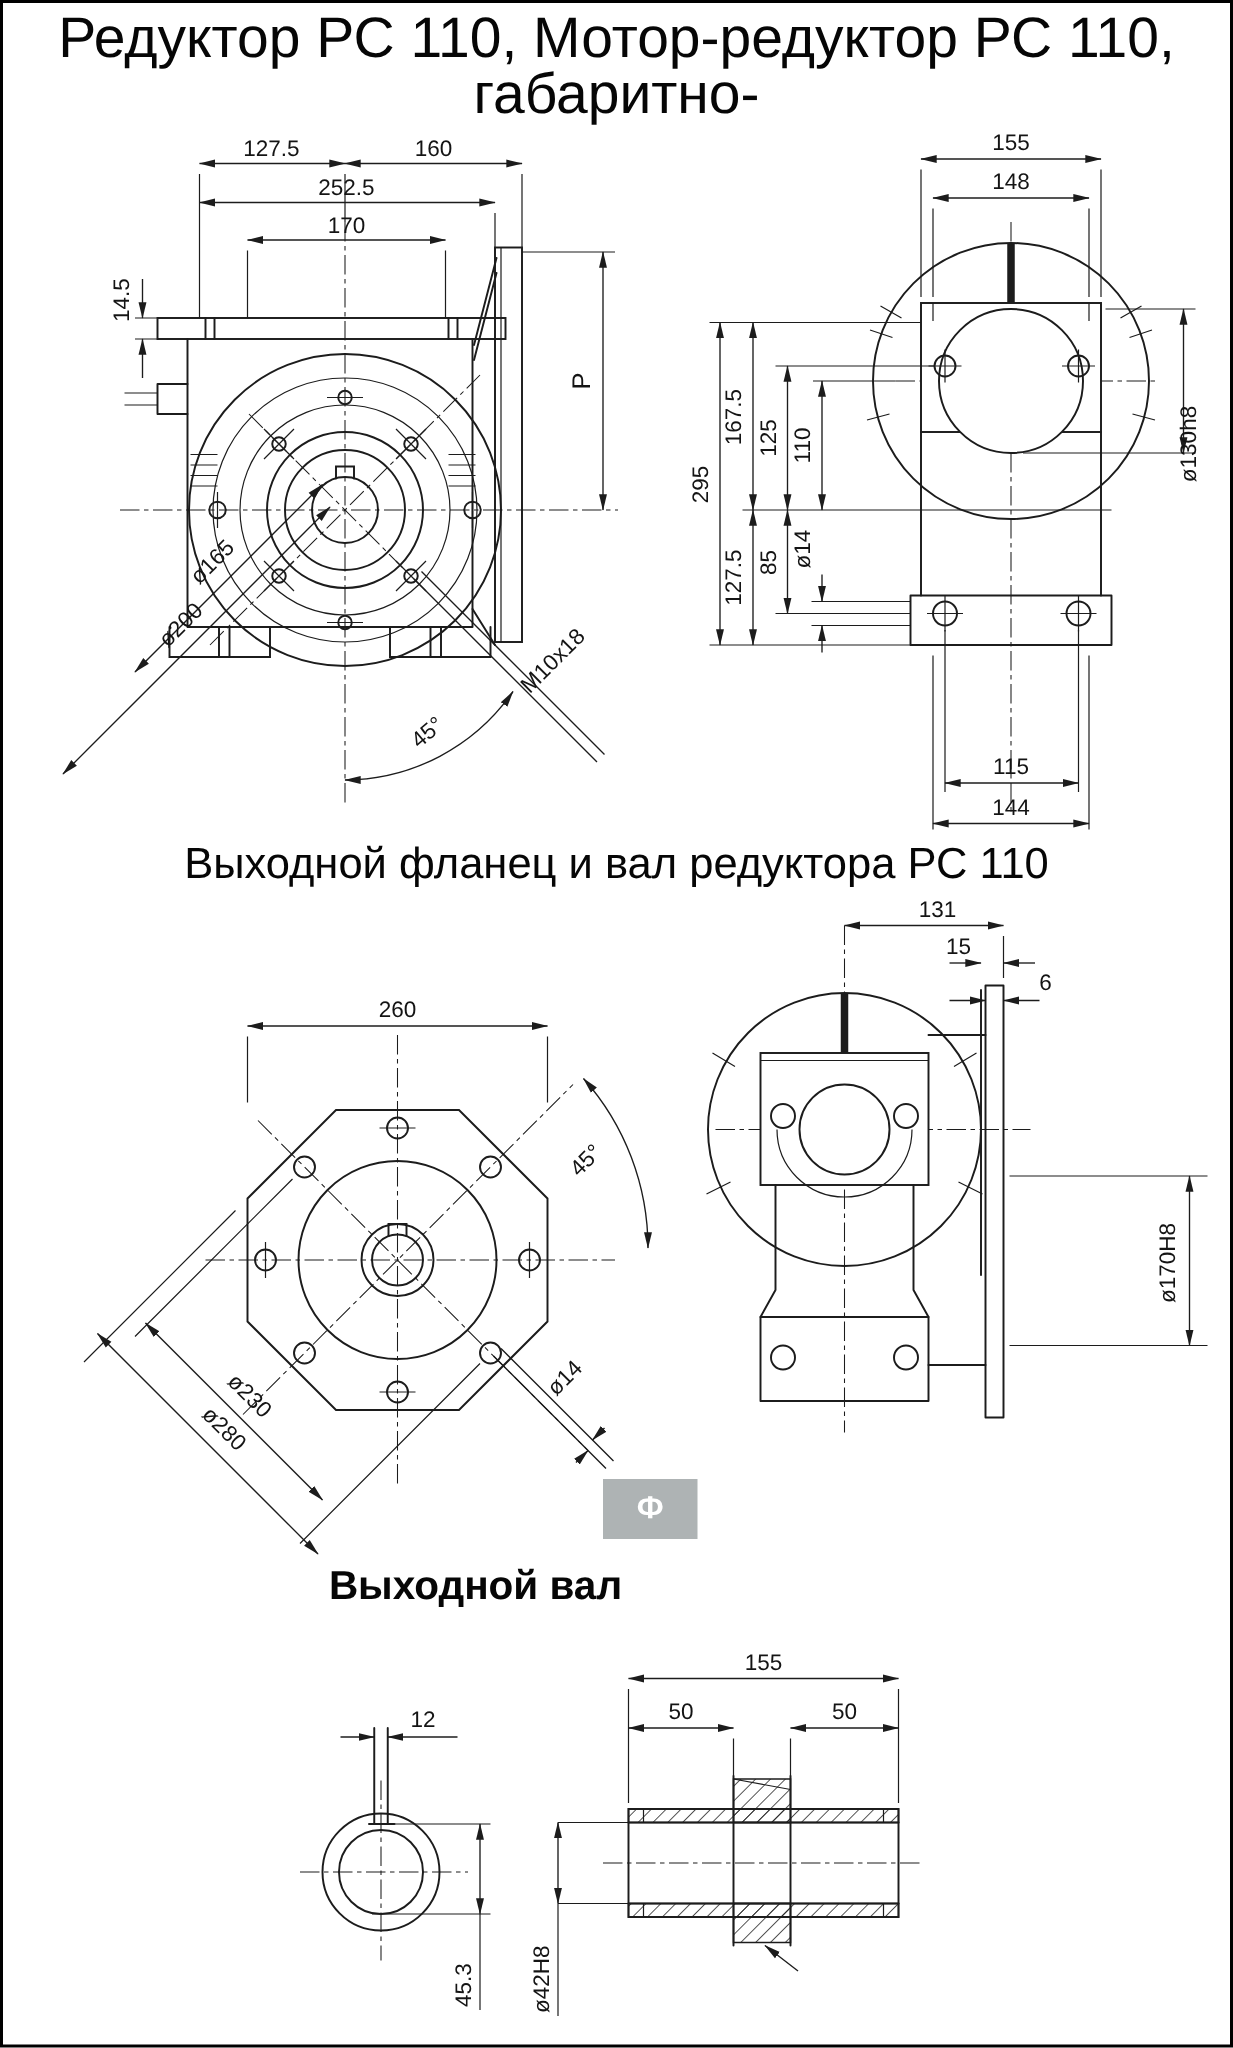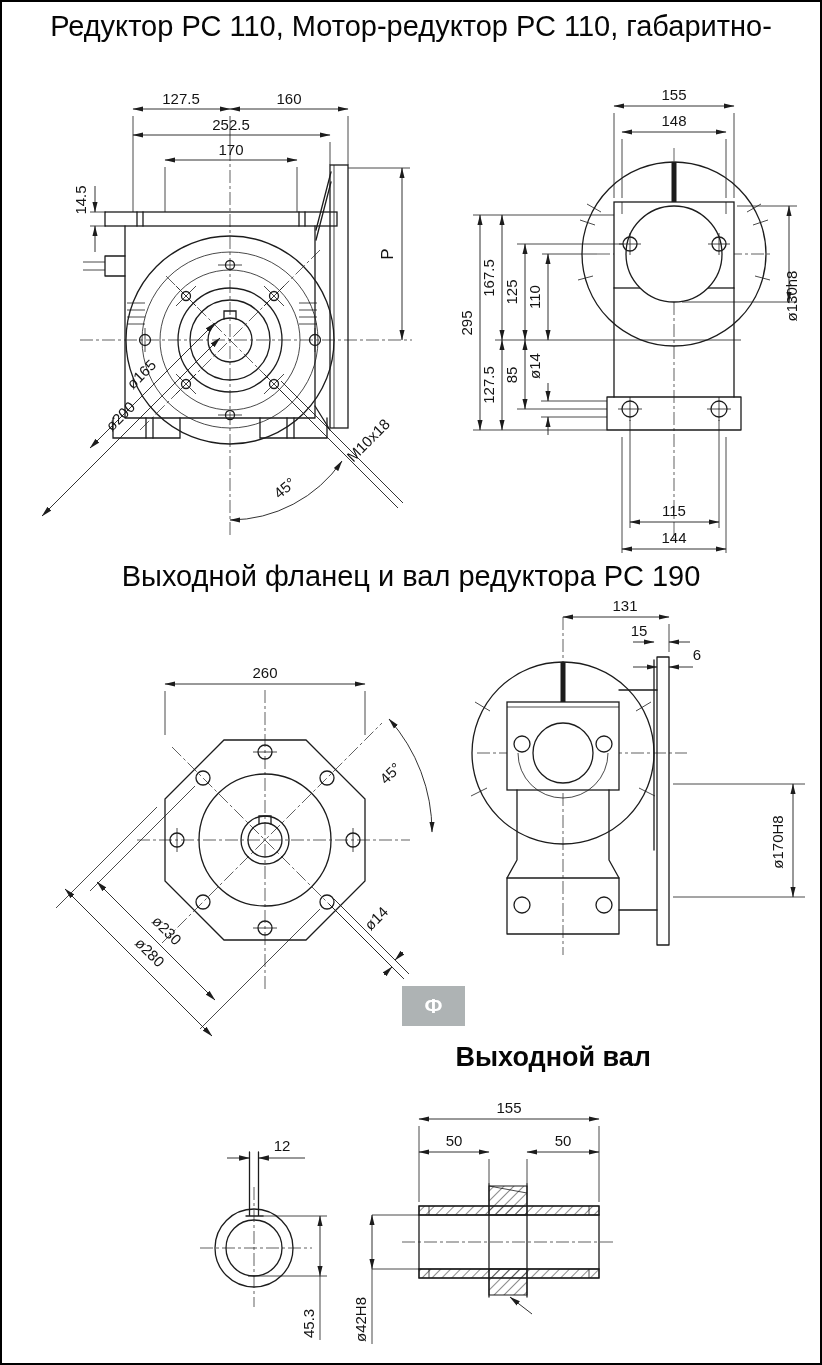--- a/index.html
+++ b/index.html
@@ -9,30 +9,30 @@
     border:2px solid #000;
     box-sizing:border-box;
     position:relative;
     font-family:"Liberation Sans",sans-serif;
     color:#111;
     overflow:hidden;
   }
   .page-title{
     position:absolute;top:6px;left:0;width:100%;
     text-align:center;
-    font-size:29px;line-height:37px;font-weight:400;
+    font-size:38px;line-height:37px;font-weight:400;
     color:#060606;
   }
   .section-title{
     position:absolute;top:558px;left:0;width:100%;
     text-align:center;font-size:29px;font-weight:400;color:#060606;
   }
   .shaft-title{
     position:absolute;top:1040px;left:0;width:630px;
-    text-align:right;font-size:27px;font-weight:700;color:#060606;padding-left:19px;
+    text-align:center;font-size:27px;font-weight:700;color:#060606;
   }
   .phi-badge{
     position:absolute;left:400px;top:984px;width:63px;height:40px;
     background:#aeb3b4;display:flex;align-items:center;justify-content:center;
     font-size:21px;font-weight:700;color:#fff;
   }
   svg{position:absolute;overflow:visible;}
   #svg-front{left:18px;top:86px;}
   #svg-side{left:455px;top:86px;}
   #svg-flange{left:40px;top:640px;}
@@ -193,21 +193,21 @@
     <path class="dl" d="M332,118 V214" marker-start="url(#arr)" marker-end="url(#arr)"></path>
     <text class="dim" x="340" y="208" transform="rotate(-90 340 208)">ø130h8</text>
     <path class="xl" d="M173,332 V440 M262,332 V440 M165,349 V465 M269,349 V465"></path>
     <path class="dl" d="M173,434 H262" marker-start="url(#arr)" marker-end="url(#arr)"></path>
     <path class="dl" d="M165,461 H269" marker-start="url(#arr)" marker-end="url(#arr)"></path>
     <text class="dim" x="217" y="428">115</text>
     <text class="dim" x="217" y="455">144</text>
   </g>
 </svg>
 
-<div class="section-title">Выходной фланец и вал редуктора РС 190</div>
+<div class="section-title">Выходной фланец и вал редуктора РС 110</div>
 
 <svg id="svg-flange" width="420" height="408" viewBox="0 0 420 408">
   <g>
     <path class="cl" d="M223,48 V350"></path>
     <path class="cl" d="M95,198 H368"></path>
     <path class="cl" d="M120,301 L340,81"></path>
     <path class="cl" d="M130,105 L350,325"></path>
   </g>
   <g>
     <path class="ol" d="M323,157 L264,98 L182,98 L123,157 L123,239 L182,298 L264,298 L323,239 Z"></path>

